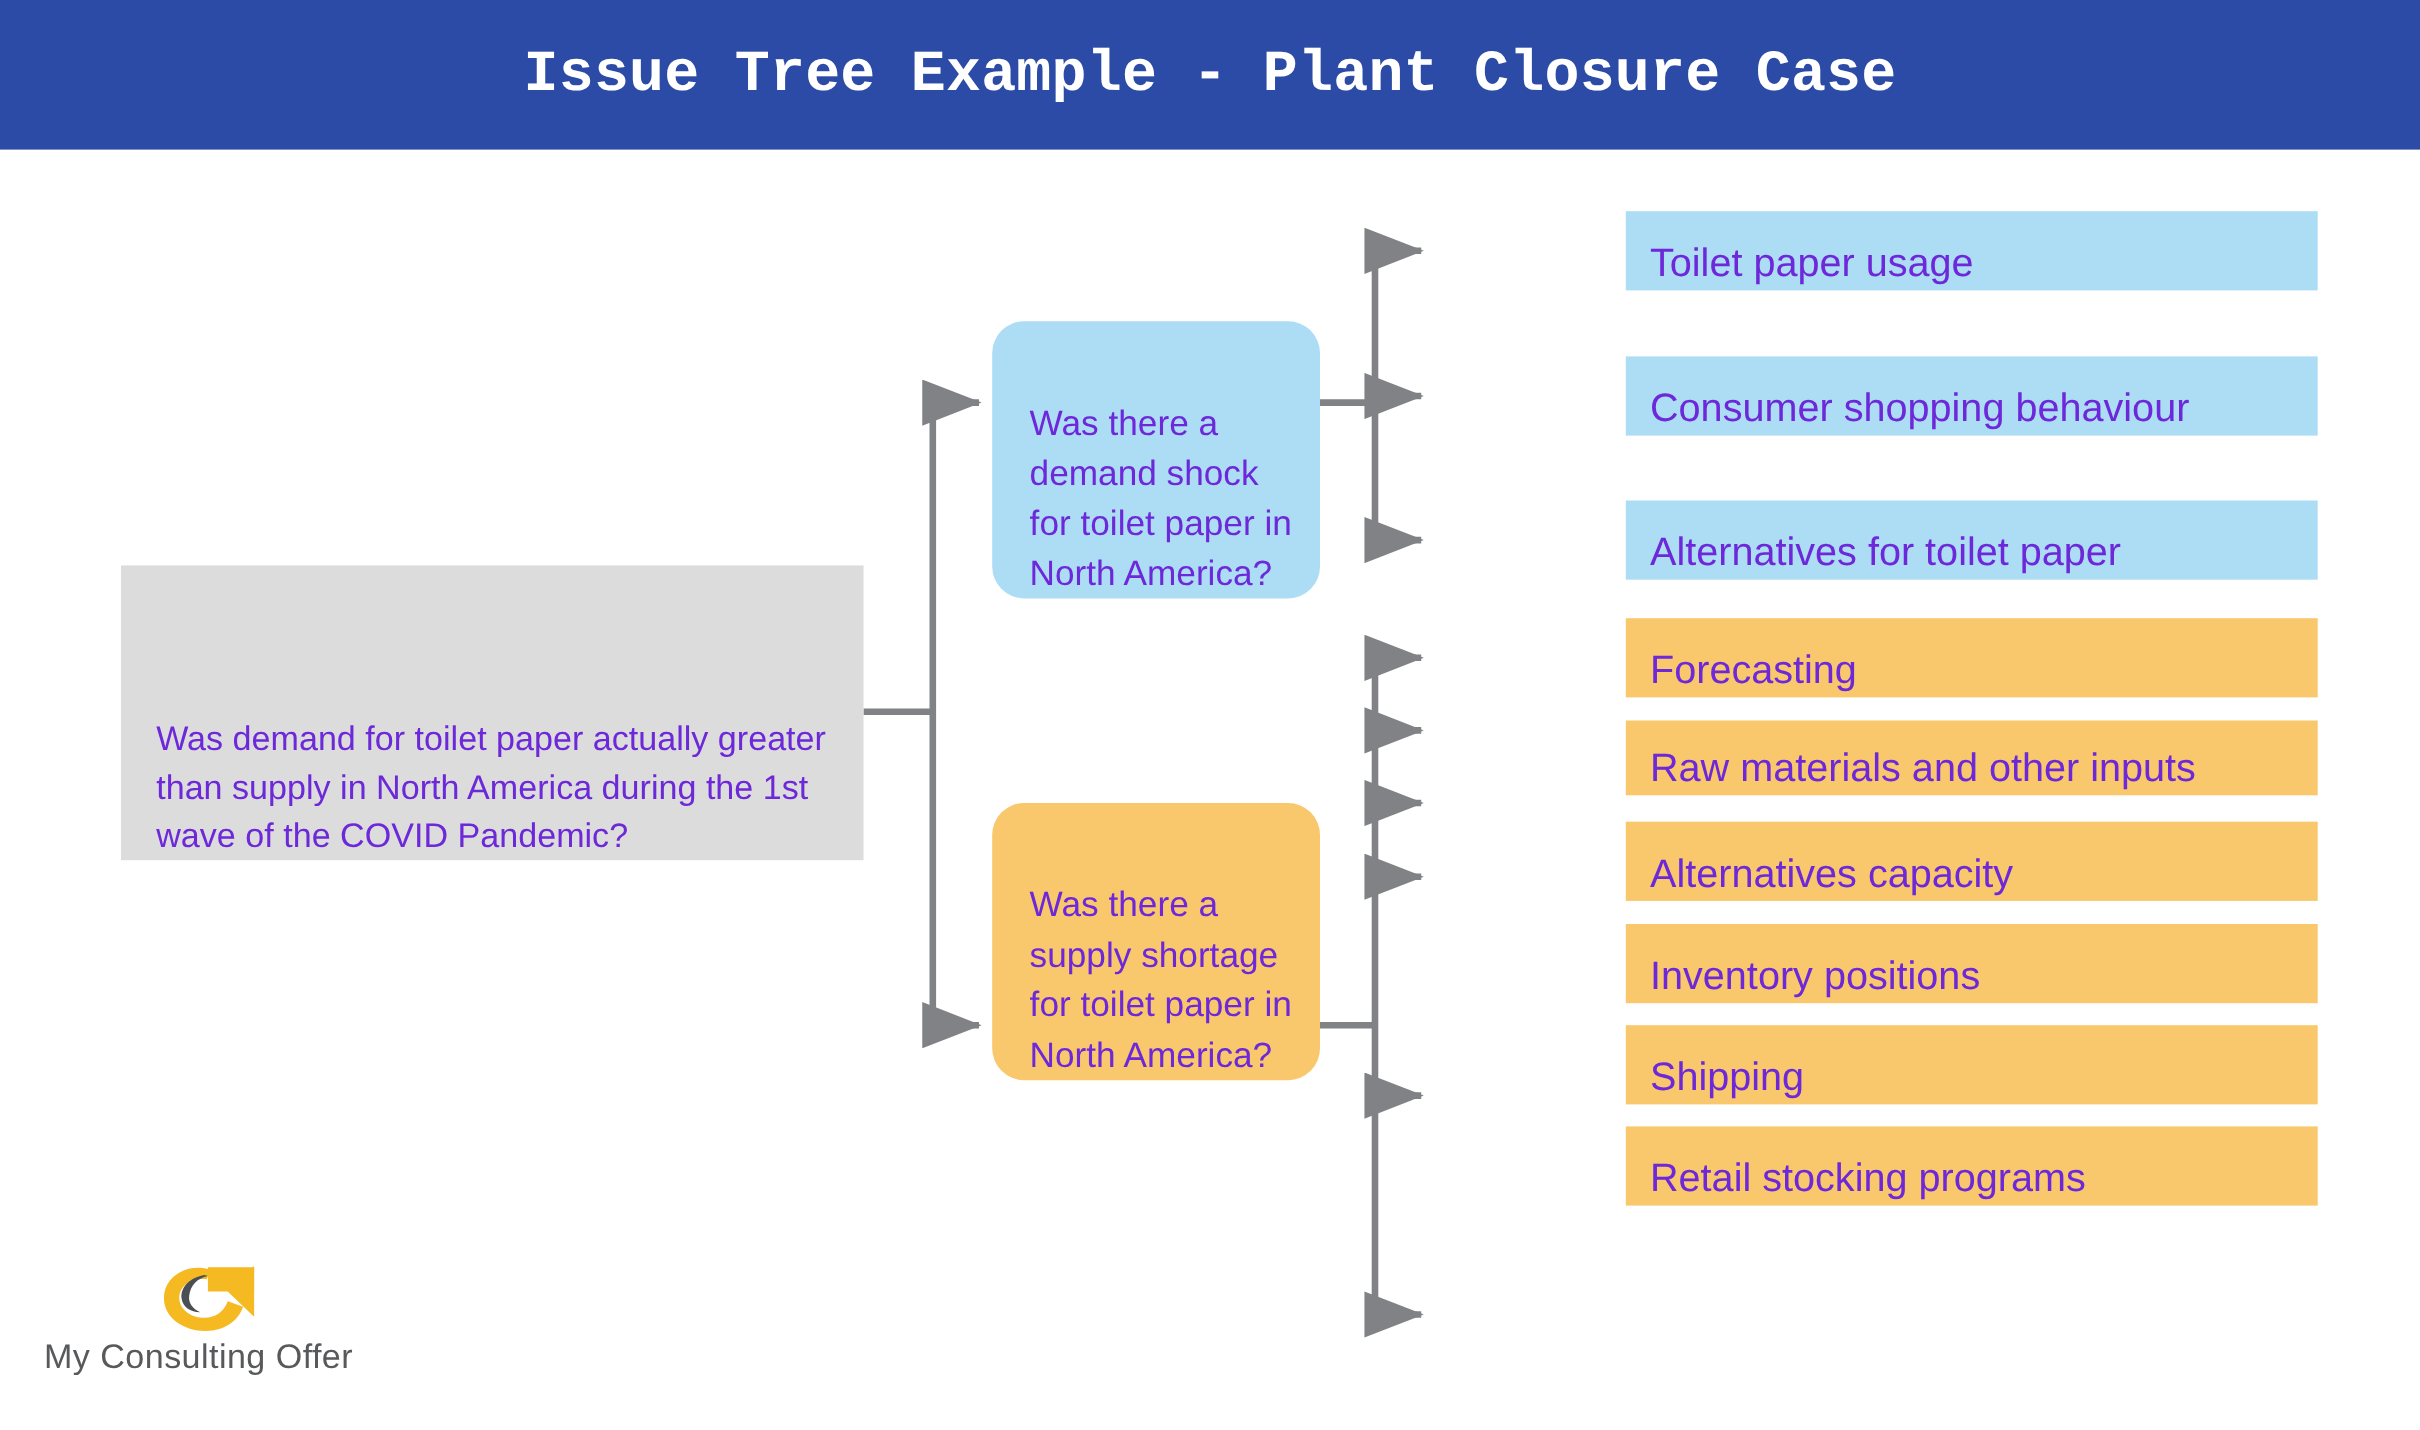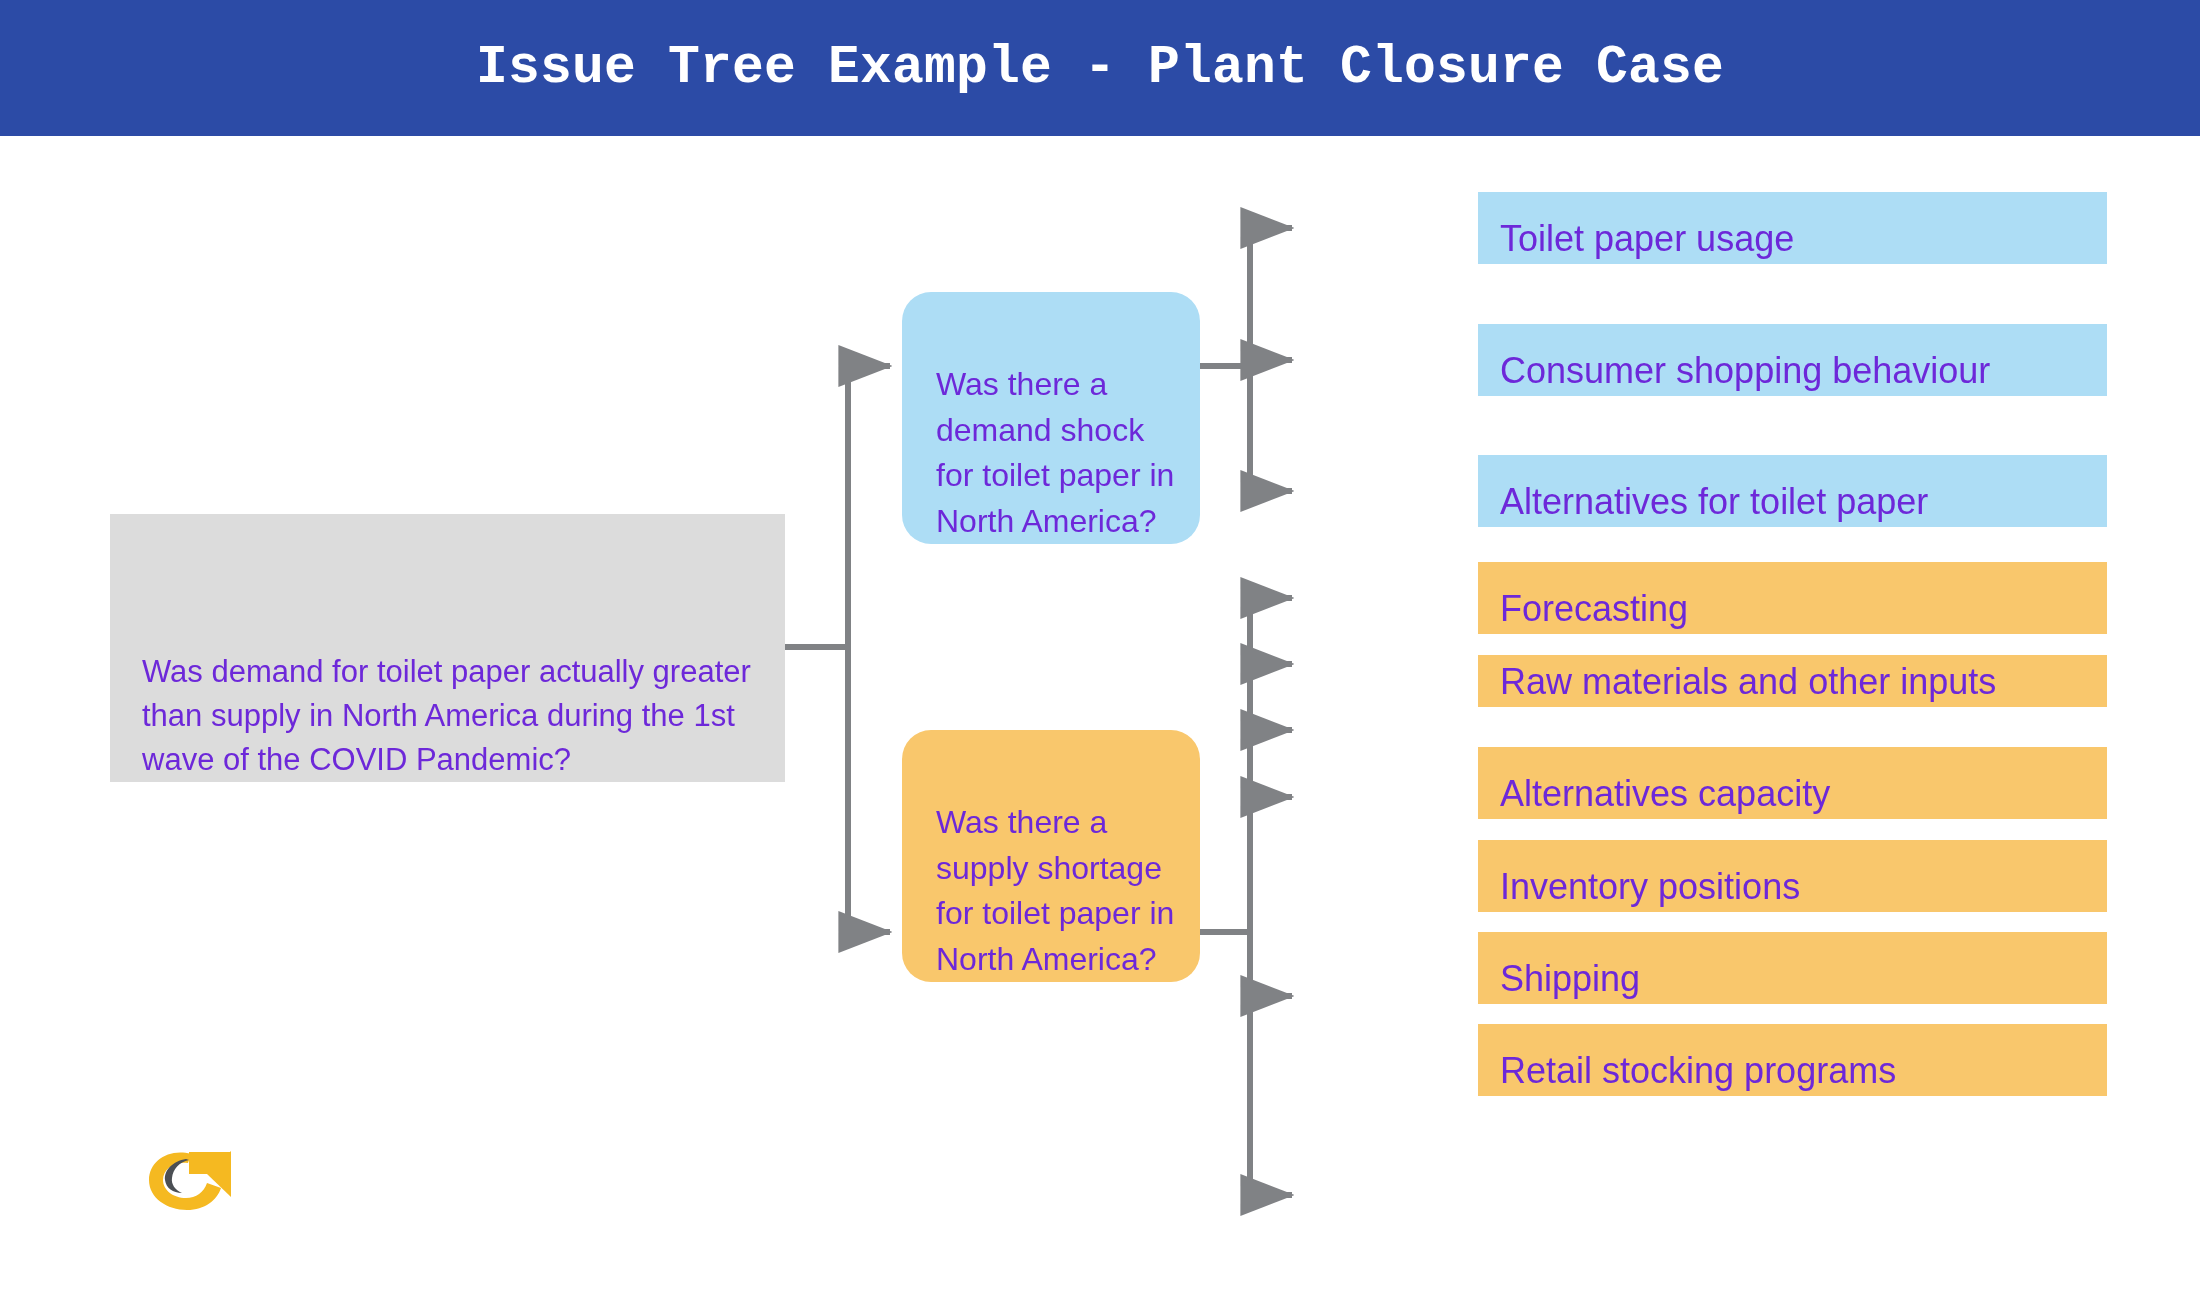--- a/index.html
+++ b/index.html
@@ -194,21 +194,21 @@
       <span class="node-text">Alternatives for toilet paper</span>
     </div>
 
     <div class="node branch supply" style="left:902px; top:594px; width:298px; height:252px;">
       <span class="node-text">Was there a supply shortage for toilet paper in North America?</span>
     </div>
 
     <div class="node leaf orange" style="left:1478px; top:426px; width:629px; height:72px;">
       <span class="node-text">Forecasting</span>
     </div>
-    <div class="node leaf orange" style="left:1478px; top:519px; width:629px; height:52px;">
+    <div class="node leaf orange" style="left:1478px; top:519px; width:629px; height:68px;">
       <span class="node-text">Raw materials and other inputs</span>
     </div>
     <div class="node leaf orange" style="left:1478px; top:611px; width:629px; height:72px;">
       <span class="node-text">Alternatives capacity</span>
     </div>
     <div class="node leaf orange" style="left:1478px; top:704px; width:629px; height:72px;">
       <span class="node-text">Inventory positions</span>
     </div>
     <div class="node leaf orange" style="left:1478px; top:796px; width:629px; height:72px;">
       <span class="node-text">Shipping</span>
@@ -234,15 +234,16 @@
       <path d="M44 2 L44 24 L86 24 L86 2 Z" fill="#F5B921"></path>
       <path d="M86 1 L86 47 L62 24 Z" fill="#F5B921"></path>
 
       <path d="M41 9
                C 28 11, 19 20, 20 30
                C 21 38, 28 43, 37 43
                C 30 40, 26 34, 27 28
                C 28 19, 34 12, 44 10
                Z" fill="#4B4F54"></path>
     </svg>
+    <div id="logo-wordmark">My Consulting Offer</div>
   </div>
 
 </div>
 
 </body></html>

